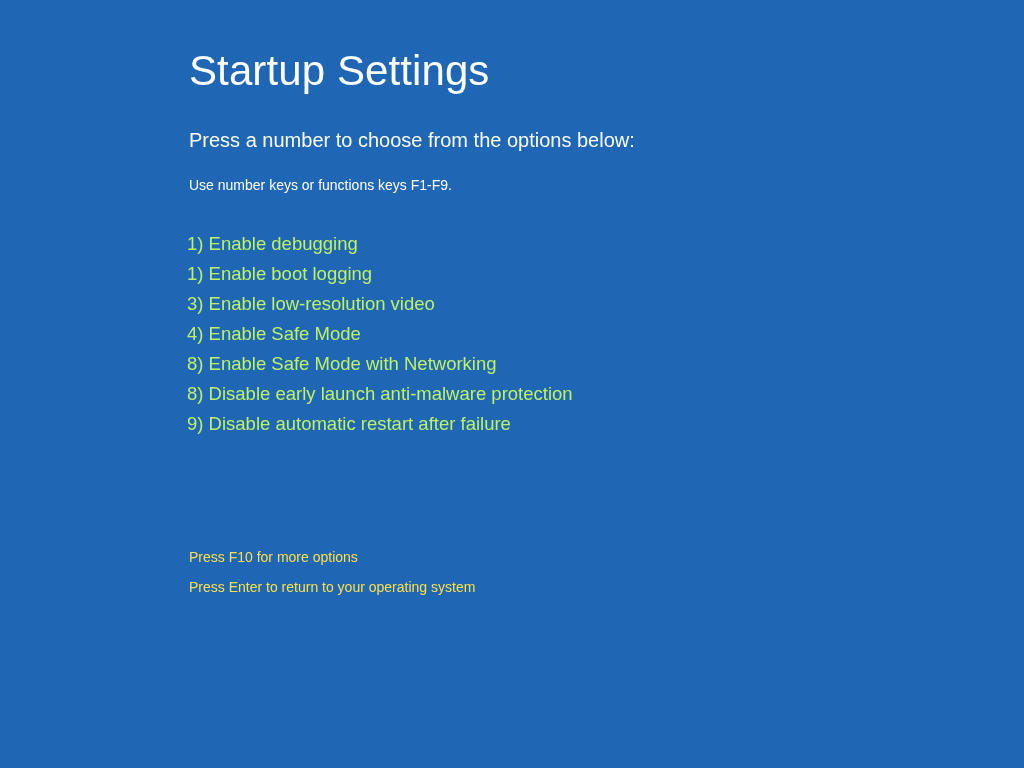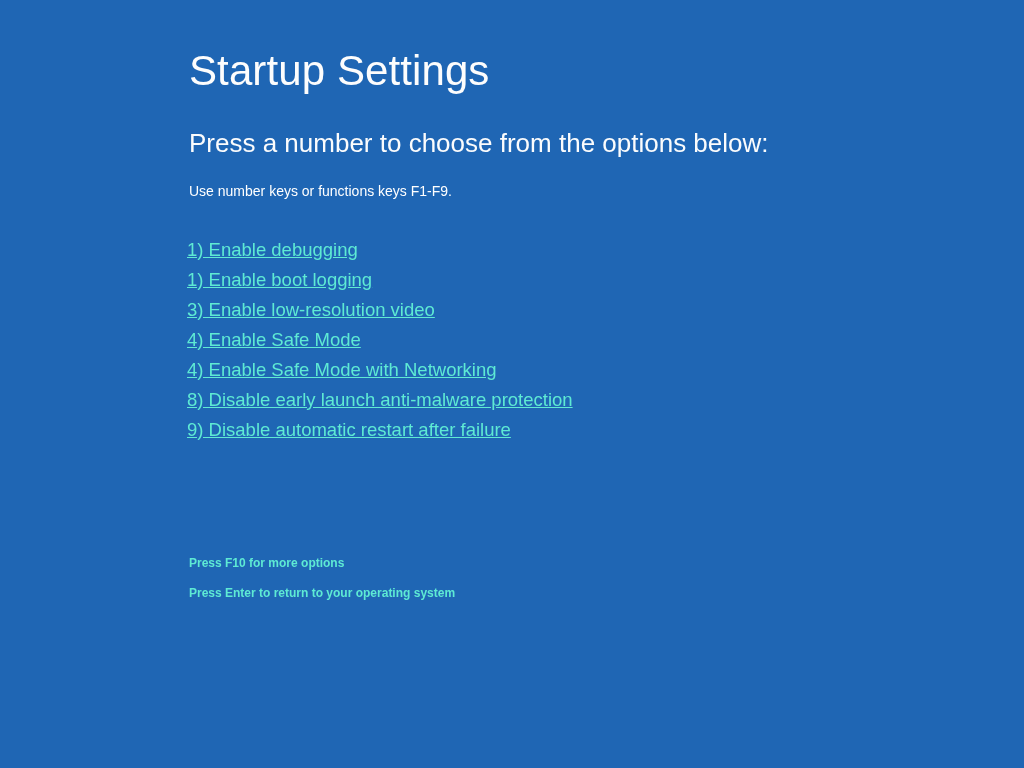--- a/index.html
+++ b/index.html
@@ -38,21 +38,21 @@
     font-weight: 300;
     line-height: 1;
     letter-spacing: 0.1px;
     color: #fdfdfd;
     margin: 0;
     padding-top: 50px;
     white-space: nowrap;
   }
 
   .subtitle {
-    font-size: 26px;
+    font-size: 20px;
     font-weight: 400;
     line-height: 1;
     color: #fbfcfd;
     margin: 0;
     padding-top: 38px;
     white-space: nowrap;
   }
 
   .hint {
     font-size: 14px;
@@ -69,57 +69,56 @@
     margin: 0;
     padding: 0;
     padding-top: 37px;
   }
 
   .option-item {
     font-size: 18.5px;
     font-weight: 400;
     line-height: 30px;
     height: 30px;
-    color: #5eead4;
+    color: #bef264;
     white-space: nowrap;
     margin-left: -2px;
-    text-decoration: underline;
   }
 
   .footer {
     padding-top: 103px;
   }
 
   .footer-line {
-    font-size: 12px;
-    font-weight: 700;
+    font-size: 14px;
+    font-weight: 400;
     line-height: 30px;
     height: 30px;
-    color: #5eead4;
+    color: #fde047;
     white-space: nowrap;
   }
 </style>
 </head>
 <body style="background: rgb(31, 102, 180);">
 
 <div id="screen" style="background: rgb(31, 102, 180);">
   <div id="content">
 
     <h1 class="title">Startup Settings</h1>
 
     <p class="subtitle">Press a number to choose from the options below:</p>
 
     <p class="hint">Use number keys or functions keys F1-F9.</p>
 
     <ul class="options">
       <li class="option-item">1) Enable debugging</li>
       <li class="option-item">1) Enable boot logging</li>
       <li class="option-item">3) Enable low-resolution video</li>
       <li class="option-item">4) Enable Safe Mode</li>
-      <li class="option-item">4) Enable Safe Mode with Networking</li>
+      <li class="option-item">8) Enable Safe Mode with Networking</li>
       <li class="option-item">8) Disable early launch anti-malware protection</li>
       <li class="option-item">9) Disable automatic restart after failure</li>
     </ul>
 
     <div class="footer">
       <div class="footer-line">Press F10 for more options</div>
       <div class="footer-line">Press Enter to return to your operating system</div>
     </div>
 
   </div>

